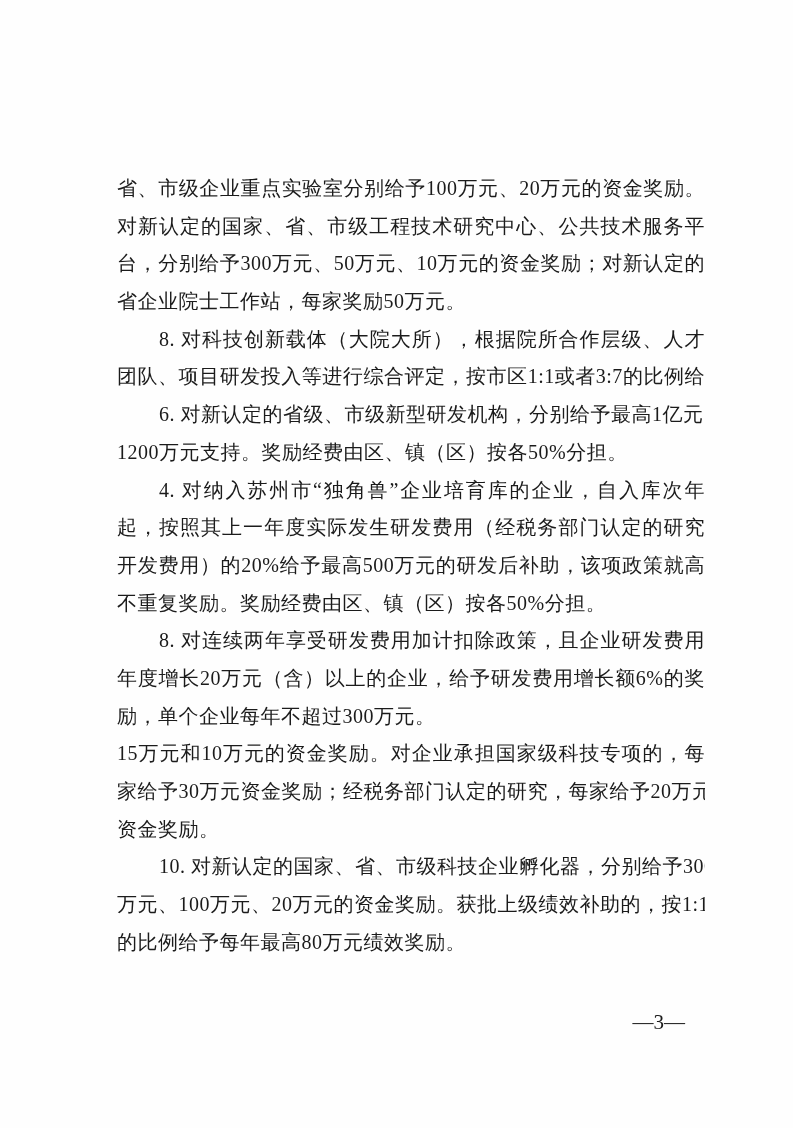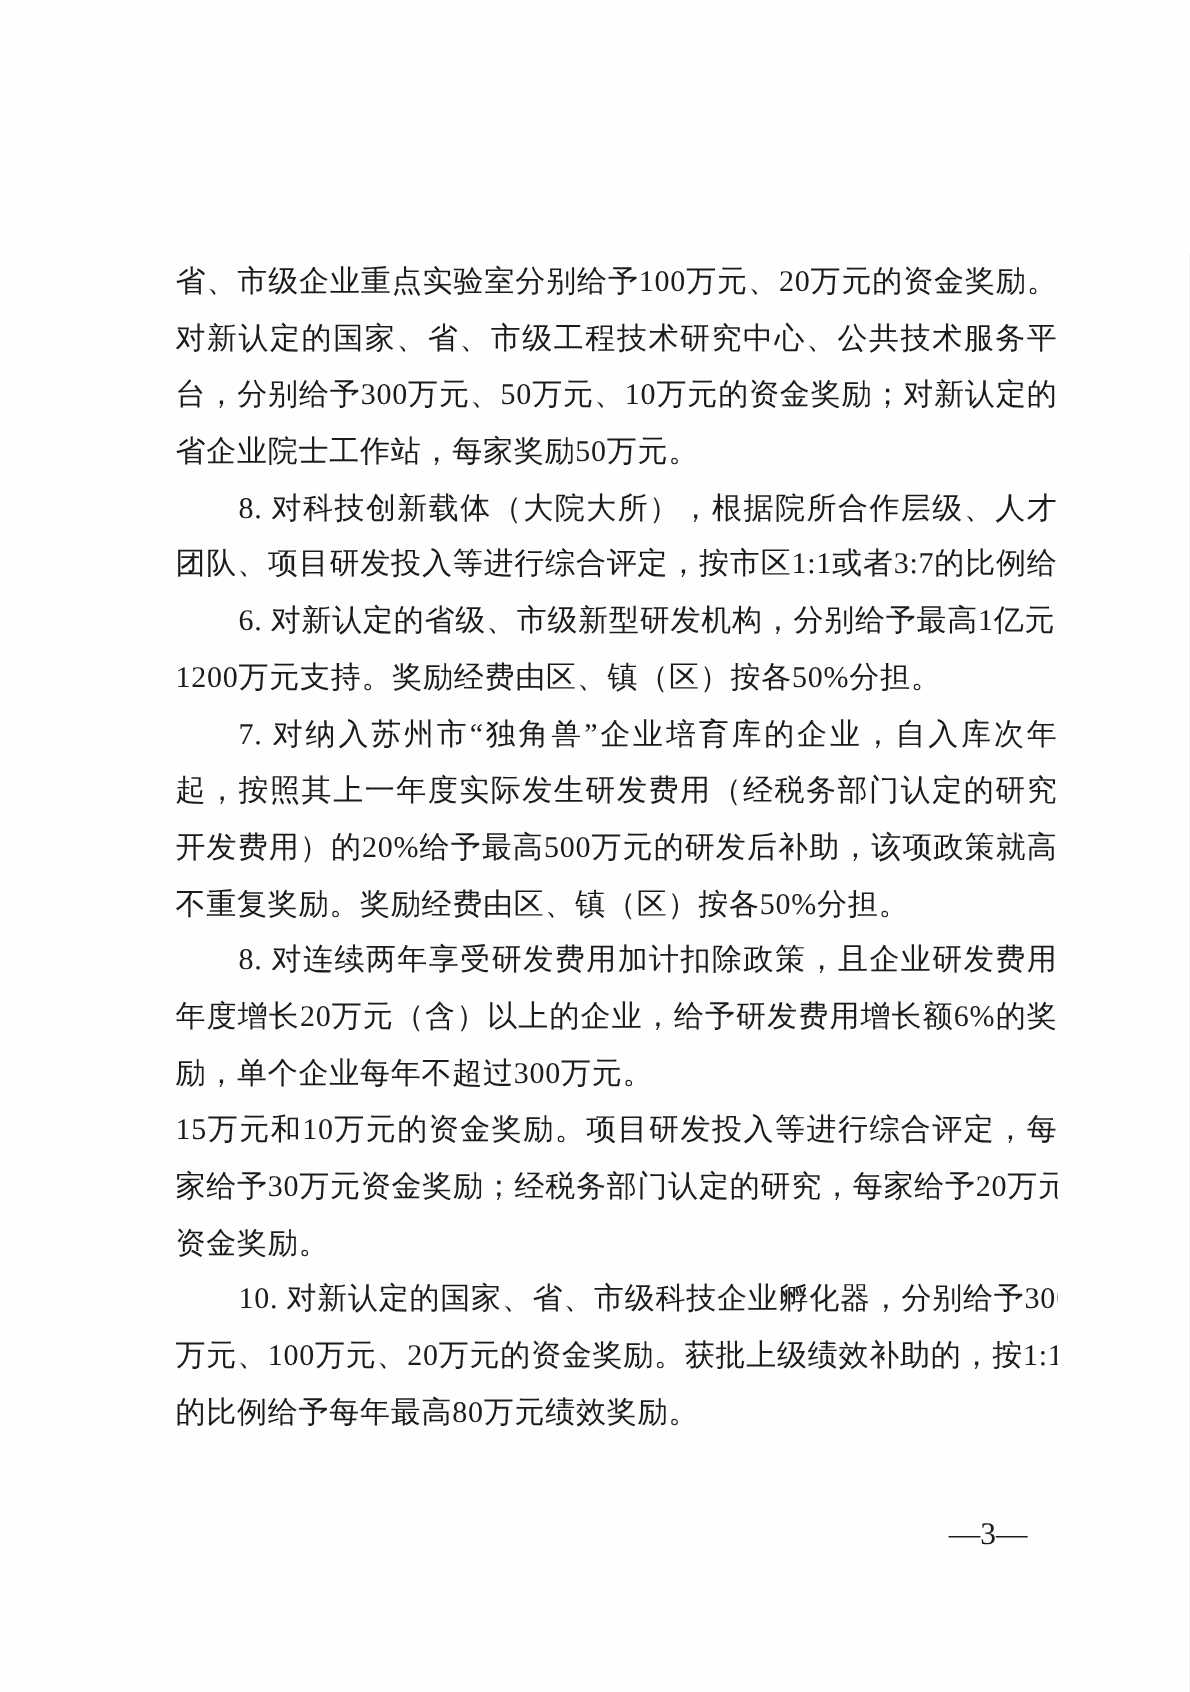--- a/index.html
+++ b/index.html
@@ -70,32 +70,32 @@
       </div>
       <div class="para">
         <div class="line indent">8. 对科技创新载体（大院大所），根据院所合作层级、人才</div>
         <div class="line">团队、项目研发投入等进行综合评定，按市区1:1或者3:7的比例给</div>
       </div>
       <div class="para">
         <div class="line indent">6. 对新认定的省级、市级新型研发机构，分别给予最高1亿元、</div>
         <div class="line para-end">1200万元支持。奖励经费由区、镇（区）按各50%分担。</div>
       </div>
       <div class="para">
-        <div class="line indent">7. 对纳入苏州市“独角兽”企业培育库的企业，自入库次年</div>
+        <div class="line indent">4. 对纳入苏州市“独角兽”企业培育库的企业，自入库次年</div>
         <div class="line">起，按照其上一年度实际发生研发费用（经税务部门认定的研究</div>
         <div class="line">开发费用）的20%给予最高500万元的研发后补助，该项政策就高</div>
         <div class="line para-end">不重复奖励。奖励经费由区、镇（区）按各50%分担。</div>
       </div>
       <div class="para">
         <div class="line indent">8. 对连续两年享受研发费用加计扣除政策，且企业研发费用</div>
         <div class="line">年度增长20万元（含）以上的企业，给予研发费用增长额6%的奖</div>
         <div class="line para-end">励，单个企业每年不超过300万元。</div>
       </div>
       <div class="para">
-        <div class="line">15万元和10万元的资金奖励。项目研发投入等进行综合评定，每</div>
+        <div class="line">15万元和10万元的资金奖励。对企业承担国家级科技专项的，每</div>
         <div class="line">家给予30万元资金奖励；经税务部门认定的研究，每家给予20万元</div>
         <div class="line para-end">资金奖励。</div>
       </div>
       <div class="para">
         <div class="line indent">10. 对新认定的国家、省、市级科技企业孵化器，分别给予300</div>
         <div class="line">万元、100万元、20万元的资金奖励。获批上级绩效补助的，按1:1</div>
         <div class="line para-end">的比例给予每年最高80万元绩效奖励。</div>
       </div>
     </div>
   <div class="page-number">—3—</div>

